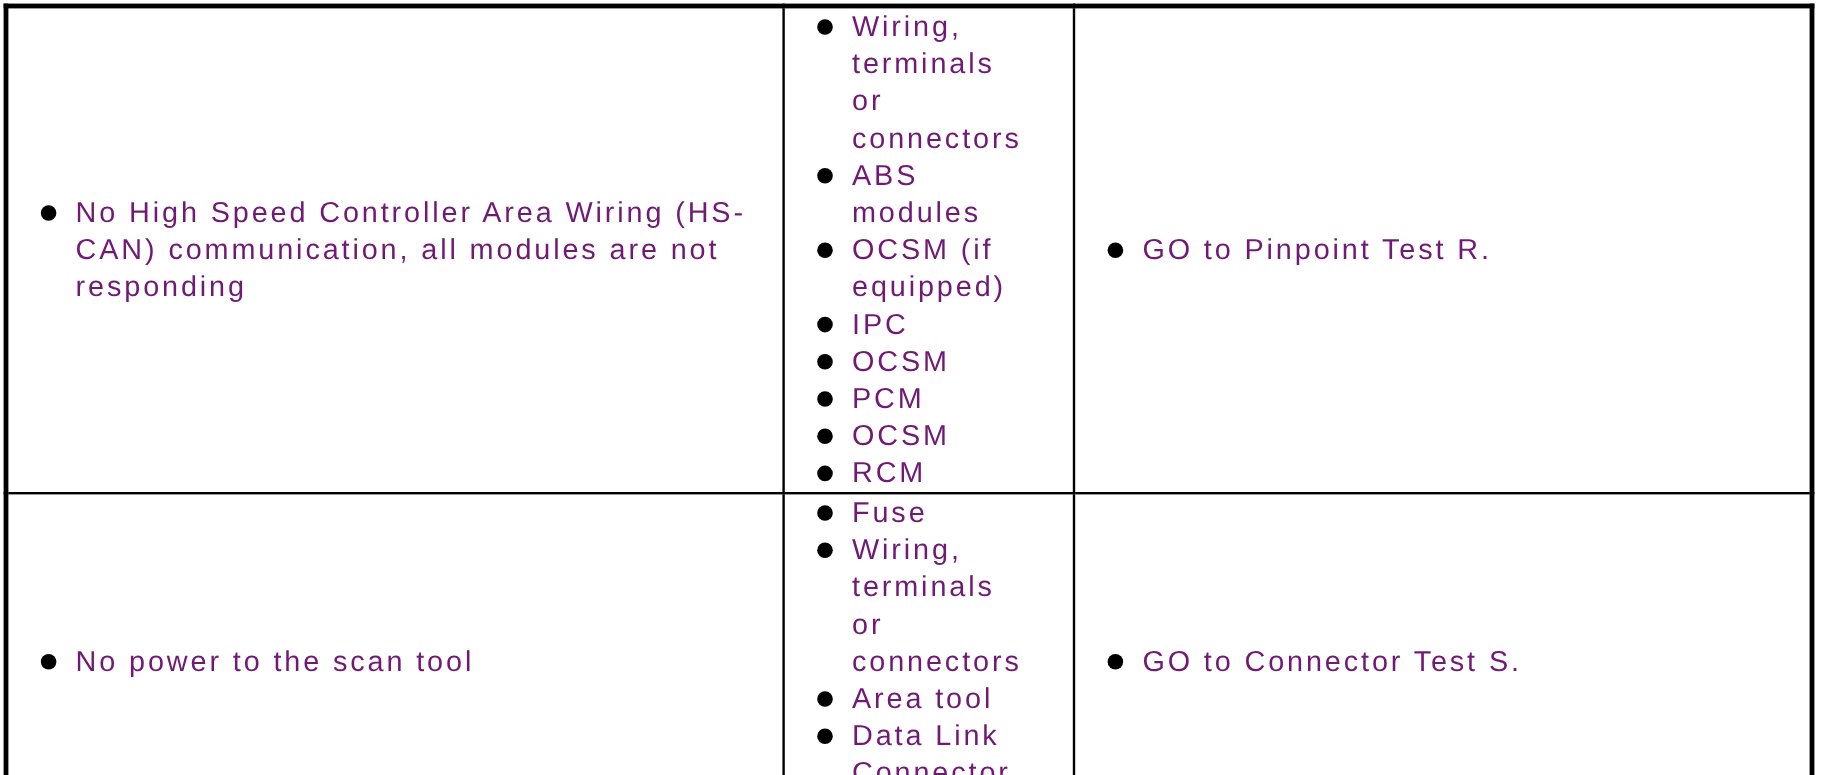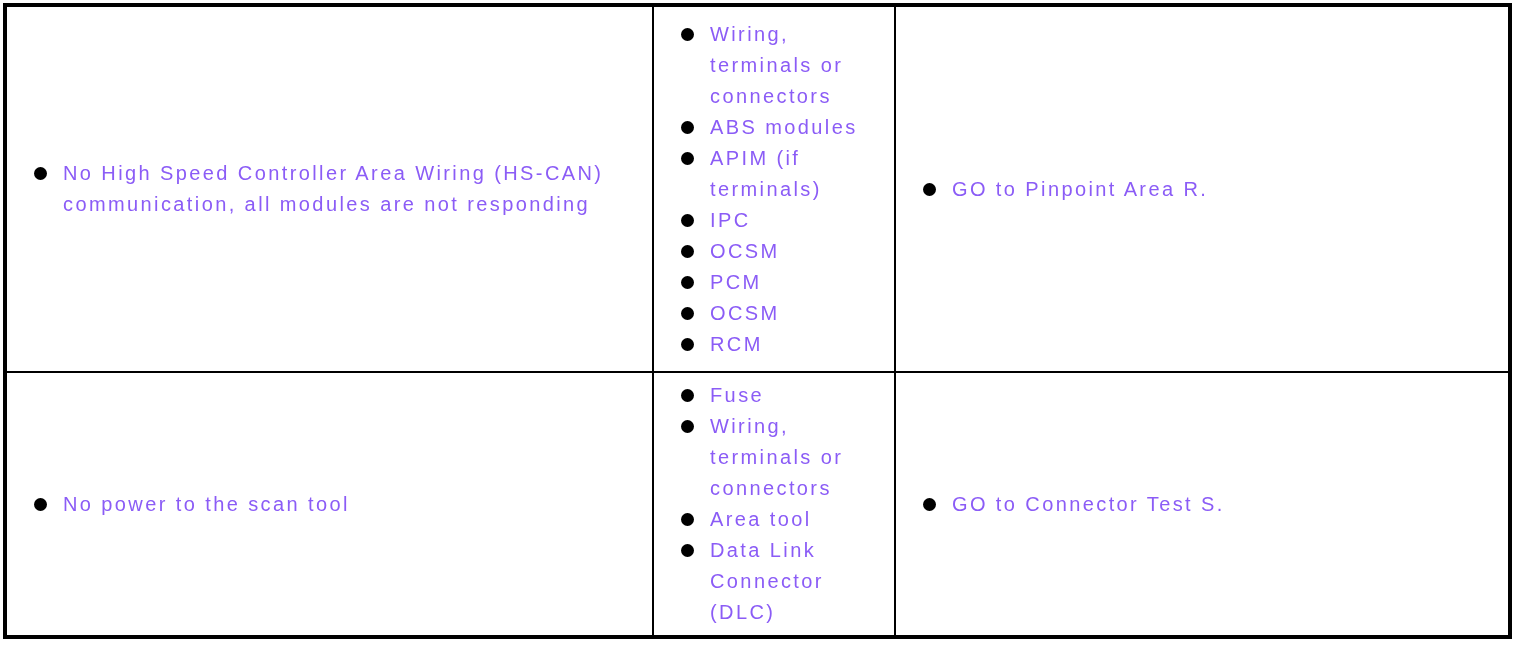--- a/index.html
+++ b/index.html
@@ -38,24 +38,24 @@
   }
   .bullet {
     width: 13px;
     height: 13px;
     border-radius: 50%;
     background: #000000;
     flex: none;
     margin: 9px 16px 0 0;
   }
   .li-text {
-    font-size: 20px;
+    font-size: 24px;
     line-height: 31px;
     letter-spacing: 2.4px;
-    color: #8b5cf6;
+    color: #701a75;
   }
 </style>
 </head>
 <body>
 
 <table class="diag">
   <colgroup>
     <col class="c1">
     <col class="c2">
     <col class="c3">
@@ -75,21 +75,21 @@
           <li>
             <span class="bullet"></span>
             <span class="li-text">Wiring, terminals or connectors</span>
           </li>
           <li>
             <span class="bullet"></span>
             <span class="li-text">ABS modules</span>
           </li>
           <li>
             <span class="bullet"></span>
-            <span class="li-text">APIM (if terminals)</span>
+            <span class="li-text">OCSM (if equipped)</span>
           </li>
           <li>
             <span class="bullet"></span>
             <span class="li-text">IPC</span>
           </li>
           <li>
             <span class="bullet"></span>
             <span class="li-text">OCSM</span>
           </li>
           <li>
@@ -103,21 +103,21 @@
           <li>
             <span class="bullet"></span>
             <span class="li-text">RCM</span>
           </li>
         </ul>
       </td>
       <td class="col-action">
         <ul class="blist">
           <li>
             <span class="bullet"></span>
-            <span class="li-text">GO to Pinpoint Area R.</span>
+            <span class="li-text">GO to Pinpoint Test R.</span>
           </li>
         </ul>
       </td>
     </tr>
     <tr class="row-2">
       <td class="col-condition">
         <ul class="blist">
           <li>
             <span class="bullet"></span>
             <span class="li-text">No power to the scan tool</span>

